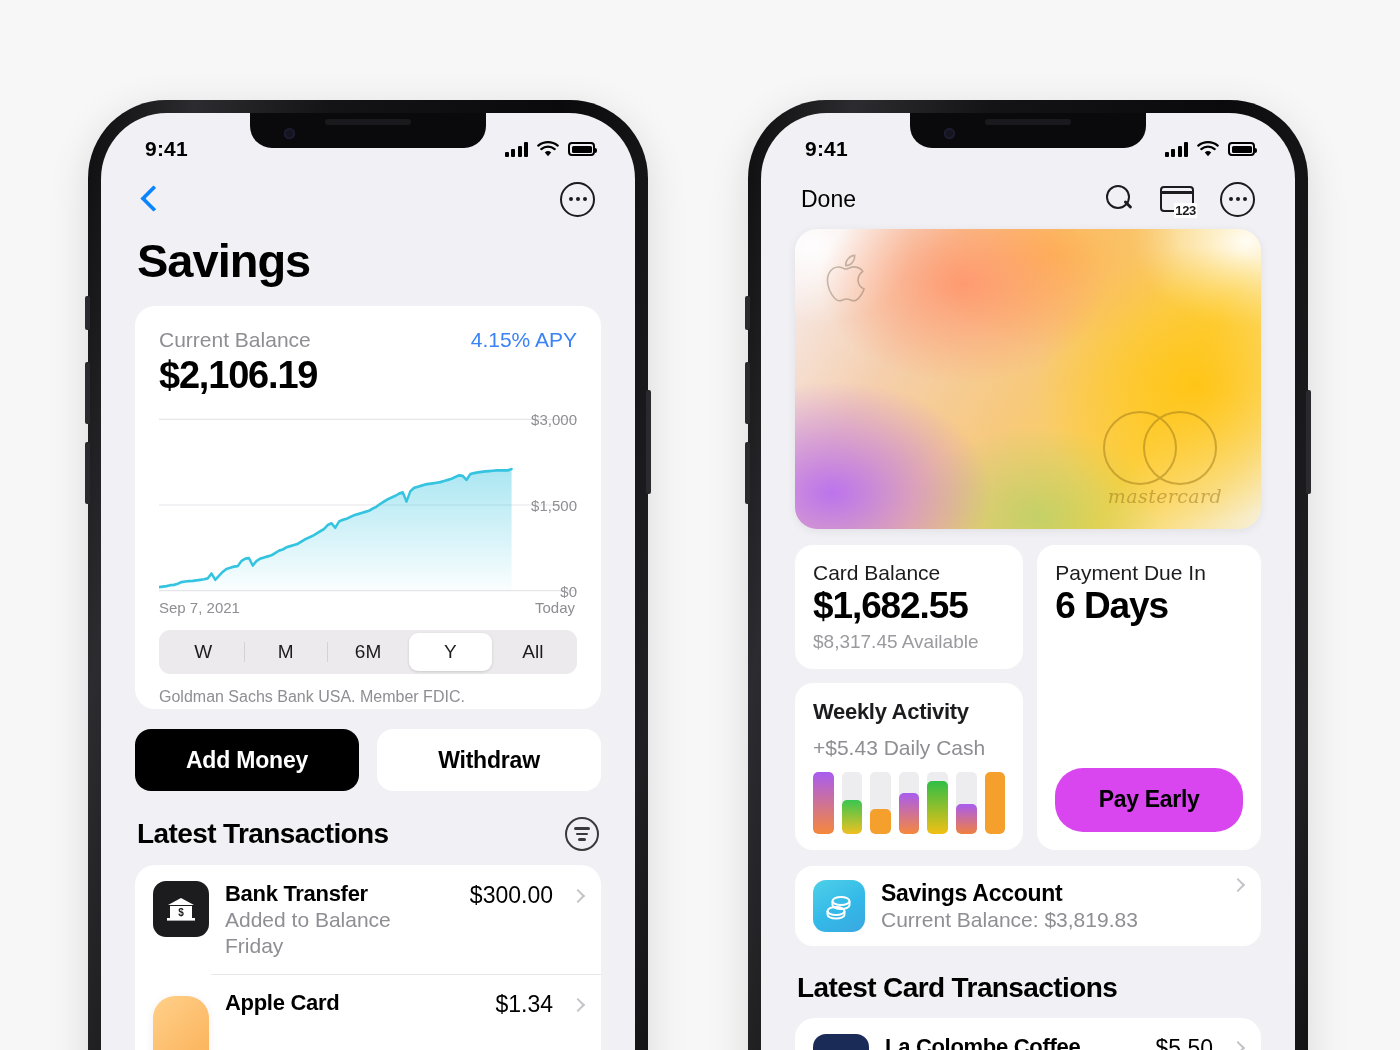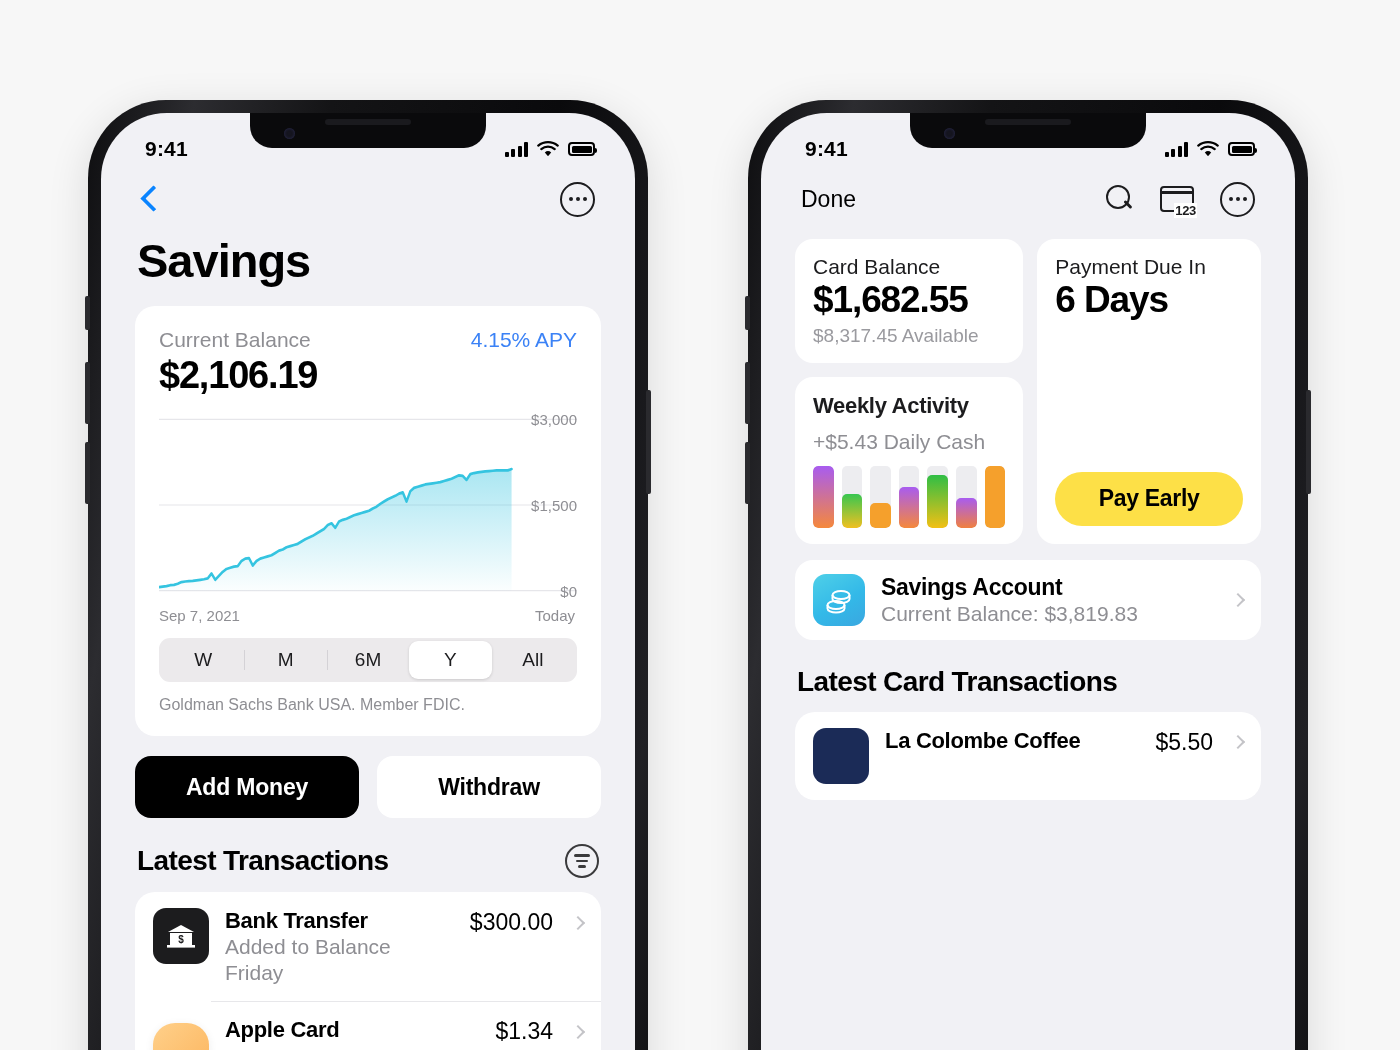--- a/index.html
+++ b/index.html
@@ -102,32 +102,32 @@
   .icon-card123 .cbody{position:absolute;inset:0;border:2.4px solid #1c1c1e;border-radius:4px}
   .icon-card123 .cstripe{position:absolute;left:2px;right:2px;top:5px;height:3px;background:#1c1c1e}
   .icon-card123 .c123{position:absolute;right:-3px;bottom:-6px;font-size:13px;font-weight:700;background:#fff;padding:0 1px;color:#1c1c1e;letter-spacing:-.3px}
 
   
   .content{ padding: 0 34px; }
   .page-title{ font-size: 47px; font-weight: 700; letter-spacing:-1px; color:#000; margin: 10px 0 18px 2px;}
 
   .card{ background:#fff; border-radius: 20px; }
 
-  .balance-card{ padding: 22px 24px 20px 24px; }
+  .balance-card{ padding: 22px 24px 1px 24px; }
   .bal-row{display:flex;align-items:baseline;justify-content:space-between}
   .bal-label{font-size:21px;color:#8e8e93}
   .apy{font-size:21px;color:#3b82f6;font-weight:500}
   .bal-amount{font-size:38px;font-weight:700;letter-spacing:-1.2px;margin-top:2px;color:#000}
 
   
   .chart-wrap{position:relative;height:188px;margin-top:14px;}
   .chart-svg{position:absolute;left:0;top:0;width:100%;height:100%}
   .ylabels{position:absolute;right:0;top:0;height:100%;width:76px}
   .ylabels span{position:absolute;right:0;font-size:15px;color:#8e8e93;transform:translateY(-50%)}
-  .xlabels{display:flex;justify-content:space-between;font-size:15px;color:#8e8e93;margin-top:8px;padding-right:2px}
+  .xlabels{display:flex;justify-content:space-between;font-size:15px;color:#8e8e93;margin-top:0;padding-right:2px}
 
   
   .segmented{
     margin-top:14px;display:flex;background:#eceaec;border-radius:11px;padding:3px;height:44px;
   }
   .seg{flex:1;display:flex;align-items:center;justify-content:center;font-size:19px;color:#1c1c1e;
        border-radius:9px;position:relative}
   .seg + .seg::before{content:"";position:absolute;left:0;top:9px;bottom:9px;width:1px;background:#d4d2d6}
   .seg.active{background:#fff;box-shadow:0 1px 3px rgba(0,0,0,.14);font-weight:500}
   .seg.active::before,.seg.active + .seg::before{display:none}
@@ -189,28 +189,28 @@
 
   .stat-grid{display:flex;gap:14px;margin-top:16px;align-items:stretch}
   .stat-col-left{flex:1.02;display:flex;flex-direction:column;gap:14px}
   .stat-col-right{flex:1;display:flex;flex-direction:column}
   .stat-card{background:#fff;border-radius:18px;padding:16px 18px}
   .stat-label{font-size:21px;color:#1c1c1e}
   .stat-big{font-size:37px;font-weight:700;letter-spacing:-1.1px;color:#000;line-height:1.1;margin-top:1px}
   .stat-sub{font-size:19px;color:#9a9a9f;margin-top:4px}
   .stat-sub-dark{font-size:21px;color:#8e8e93;margin-top:11px}
   .due-card{flex:1;display:flex;flex-direction:column;padding:16px 18px 18px 18px}
-  .pay-early{margin-top:auto;height:54px;border-radius:28px;background:#fde047;display:flex;
+  .pay-early{margin-top:auto;height:64px;border-radius:28px;background:#d946ef;display:flex;
              align-items:center;justify-content:center;font-size:23px;font-weight:700;color:#000;letter-spacing:-.3px}
 
   .weekly-bars{display:flex;align-items:flex-end;gap:8px;height:62px;margin-top:12px}
   .wbar{flex:1;height:100%;border-radius:5px;background:#ededf0;position:relative;overflow:hidden}
   .wbar i{position:absolute;left:0;right:0;bottom:0;border-radius:5px;display:block}
 
-  .savings-row{display:flex;align-items:center;gap:16px;background:#fff;border-radius:18px;
+  .savings-row{display:flex;gap:16px;background:#fff;border-radius:18px;
                padding:14px 18px;margin-top:16px}
   .sv-icon{width:52px;height:52px;border-radius:13px;flex:0 0 52px;
            background:linear-gradient(150deg,#4fd0e8 0%,#33b9e8 55%,#3aa7e0 100%);
            display:flex;align-items:center;justify-content:center}
   .sv-mid{flex:1}
   .sv-title{font-size:23px;font-weight:700;color:#000;letter-spacing:-.3px}
   .sv-sub{font-size:21px;color:#8e8e93;margin-top:1px}
 </style>
 </head>
 <body>
@@ -401,20 +401,33 @@
           <div class="circle-btn">
             <span></span>
               <span></span>
               <span></span>
           </div>
         </div>
       </div>
 
       <div class="content">
 
+        <div class="applecard">
+          <svg class="apple-logo" viewBox="0 0 46 52">
+            <path d="M33 27.5c0-6 4.6-8.9 4.8-9.1-2.6-3.9-6.7-4.4-8.2-4.5-3.5-.35-6.8 2.05-8.6 2.05-1.8 0-4.5-2-7.4-1.95-3.8.05-7.3 2.2-9.25 5.6-3.95 6.85-1 17 2.85 22.55 1.9 2.7 4.15 5.75 7.1 5.65 2.85-.12 3.93-1.85 7.37-1.85 3.45 0 4.4 1.85 7.4 1.8 3.05-.05 5-2.75 6.85-5.5 2.15-3.15 3.05-6.2 3.1-6.35-.07-.03-5.95-2.3-6-9.05z" fill="none" stroke="#7a6a55" stroke-width="1.6"></path>
+            <path d="M27.4 9.5c1.55-1.9 2.6-4.5 2.3-7.1-2.25.1-4.95 1.5-6.55 3.35-1.45 1.65-2.7 4.3-2.35 6.85 2.5.2 5.05-1.25 6.6-3.1z" fill="none" stroke="#7a6a55" stroke-width="1.6"></path>
+          </svg>
+          <div class="mc">
+            <div class="mc-rings">
+                <i></i>
+                <i></i>
+              </div>
+            <div class="mc-name">mastercard</div>
+          </div>
+        </div>
 
         <div class="stat-grid">
           <div class="stat-col-left">
             <div class="stat-card">
               <div class="stat-label">Card Balance</div>
               <div class="stat-big">$1,682.55</div>
               <div class="stat-sub">$8,317.45 Available</div>
             </div>
 
             <div class="stat-card">

